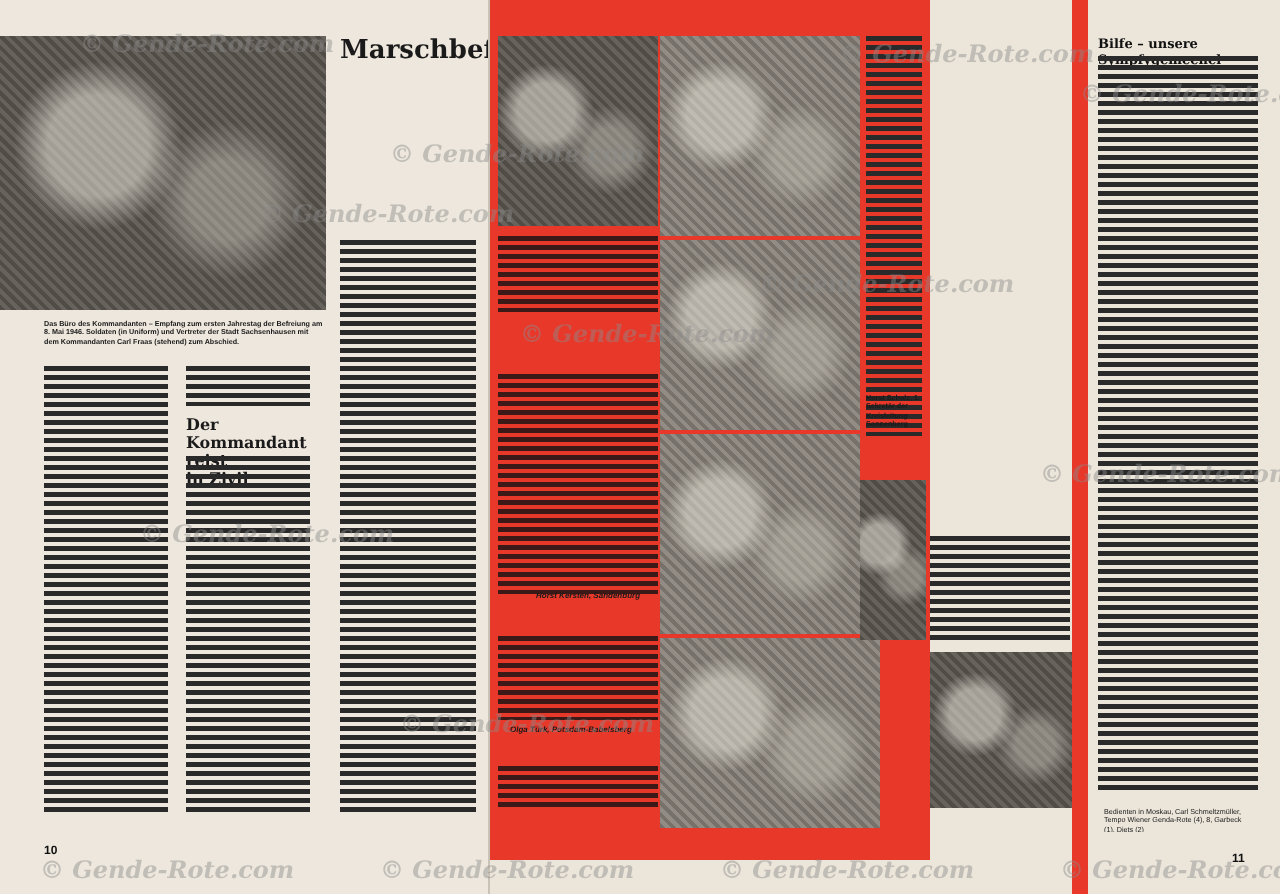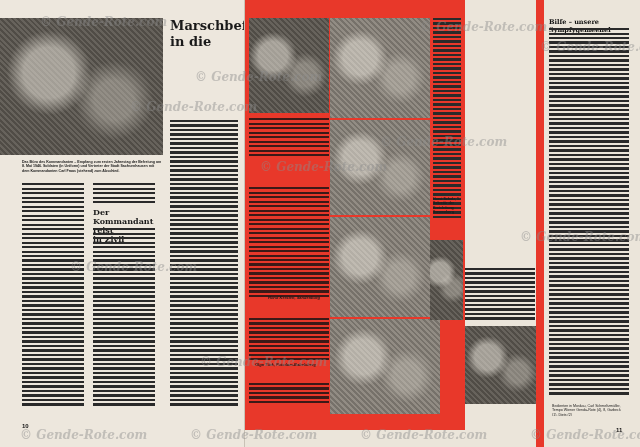--- a/index.html
+++ b/index.html
@@ -33,21 +33,20 @@
 </style>
 </head>
 <body>
 
 <div class="page left-page"></div>
 
 <div class="photo mid" style="left:0;top:18px;width:163px;height:137px;"></div>
 
 <div class="headline">
   <div>Marschbefehl</div>
-  <div>in die</div>
 </div>
 
 <div class="caption" style="left:22px;top:160px;width:140px;height:14px;overflow:hidden;">Das Büro des Kommandanten – Empfang zum ersten Jahrestag der Befreiung am 8. Mai 1946. Soldaten (in Uniform) und Vertreter der Stadt Sachsenhausen mit dem Kommandanten Carl Fraas (stehend) zum Abschied.</div>
 
 <div class="col text-lines" style="left:22px;top:183px;width:62px;height:225px;">Schlinkerts Auftrag lautete: Hilf den Deutschen, wieder ein normales Leben zu führen, hilf beim Aufbau der Betriebe, organisiere die Landwirtschaft neu, schaffe Organe der Selbstverwaltung.</div>
 
 <div class="col text-lines" style="left:93px;top:183px;width:62px;height:20px;">Hilfspolizisten – auf das Weitende. Als sich das nach einer Woche nicht erfüllte, kamen es zum Kommandanten...</div>
 
 <div class="sub-headline" style="left:93px;top:208px;width:70px;">
   <div>Der Kommandant reist</div>

